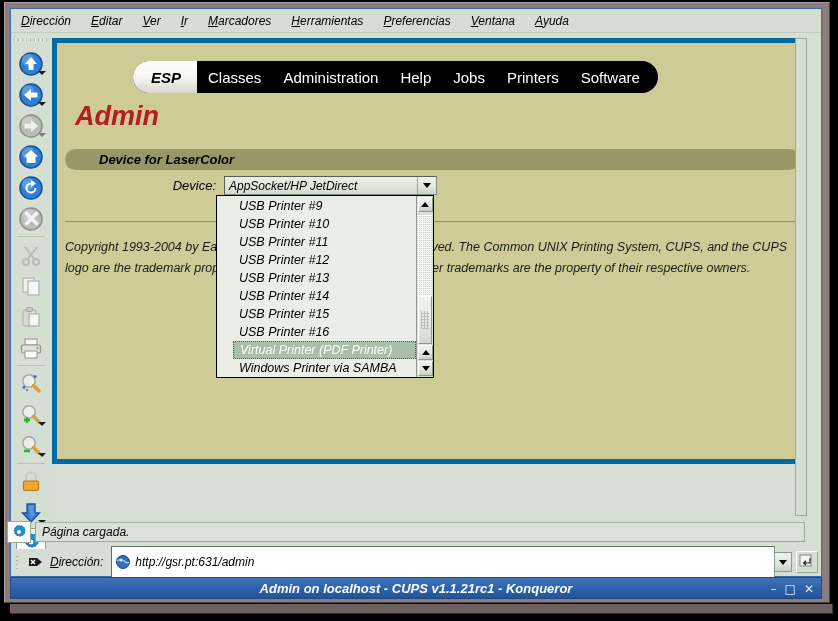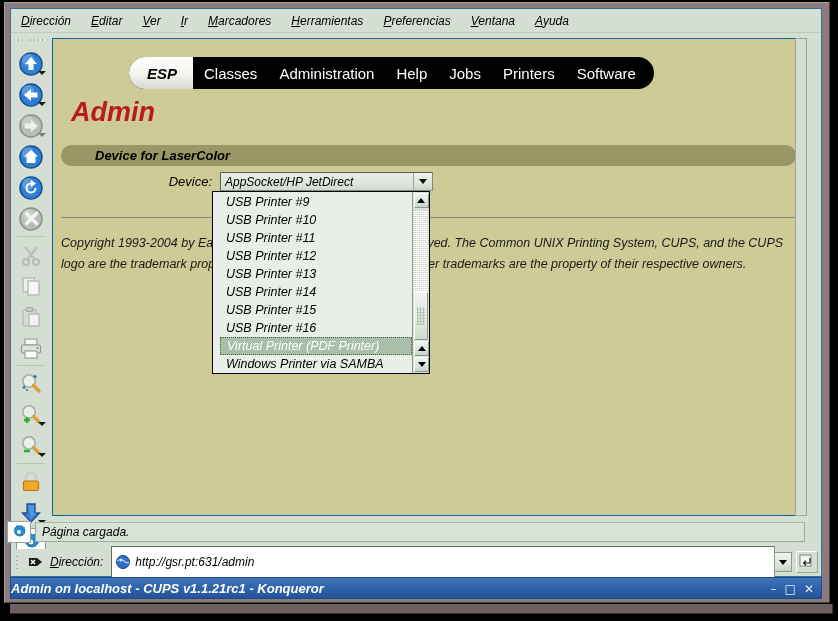--- a/index.html
+++ b/index.html
@@ -108,23 +108,23 @@
   }
   .tsep {
     width: 28px; height: 1px;
     margin: 2px auto;
     background: #b6c2b4;
   }
   
   .viewport {
     position: absolute;
     left: 52px; top: 38px;
-    width: 755px; height: 478px;
+    width: 755px; height: 426px;
     background: #cecb96;
-    border: 1px solid #0369a1;
+    border: 5px solid #0369a1;
     box-sizing: border-box;
     overflow: hidden;
   }
   .vp-scroll-r {
     position: absolute;
     left: 795px; top: 38px;
     width: 12px; height: 478px;
     background: #d4ded2;
     border: 1px solid #9aa89a;
     box-sizing: border-box;
@@ -230,21 +230,21 @@
     left: 159px; top: 152px;
     width: 218px;
     background: #e9efe7;
     border: 1px solid #000000;
     box-sizing: border-box;
     display: flex;
     z-index: 40;
   }
   .dd-list {
     flex: 1;
-    padding: 1px 0 0 7px;
+    padding: 1px 0 0 16px;
   }
   .dd-item {
     height: 18px;
     line-height: 18px;
     font-size: 12.5px;
     font-style: italic;
     color: #000;
     padding-left: 6px;
     white-space: nowrap;
     cursor: default;
@@ -434,21 +434,21 @@
     border-left-color: #ffffff;
     box-sizing: border-box;
     display: flex; align-items: center; justify-content: center;
   }
   
   .titlebar {
     position: absolute;
     left: 10px; top: 577px;
     width: 812px; height: 22px;
     background: linear-gradient(180deg,#3f74ba 0%,#2e62ab 50%,#24539a 100%);
-    display: flex; align-items: center; 
+    display: flex; align-items: center; justify-content: center;
     box-sizing: border-box;
     border: 1px solid #1d4984;
   }
   .title-text {
     font-size: 13px;
     font-weight: bold;
     font-style: italic;
     color: #ffffff;
     white-space: nowrap;
   }

